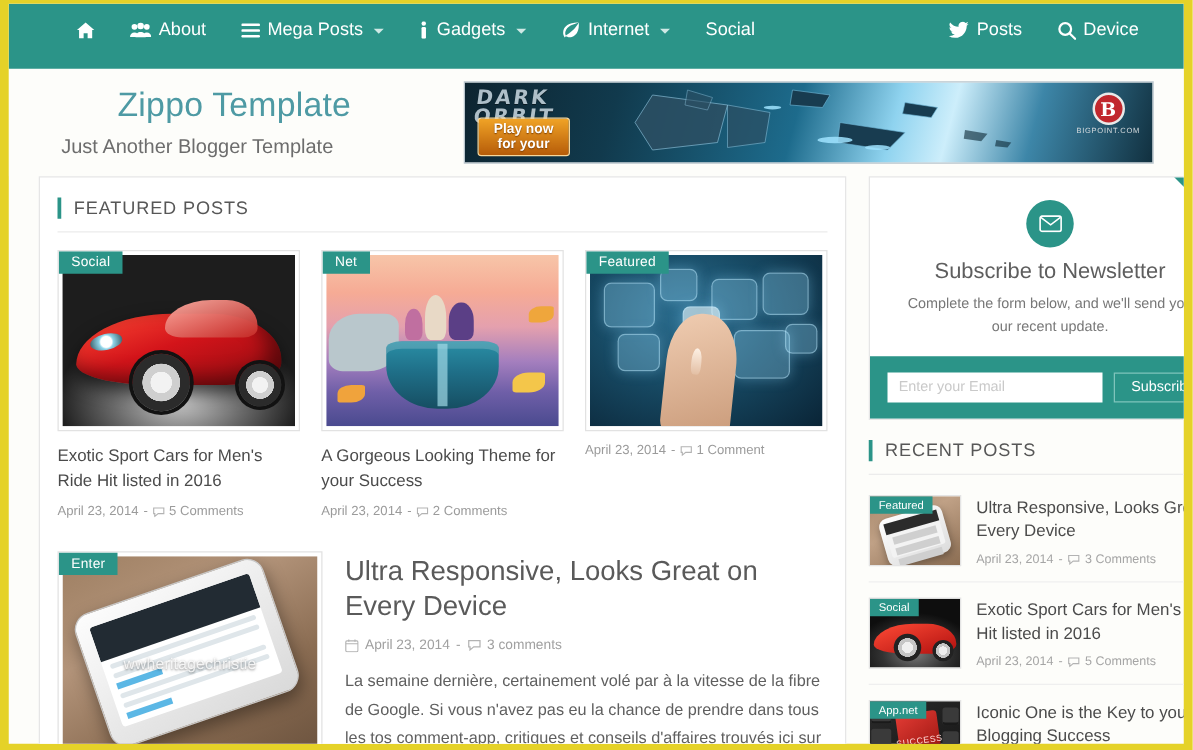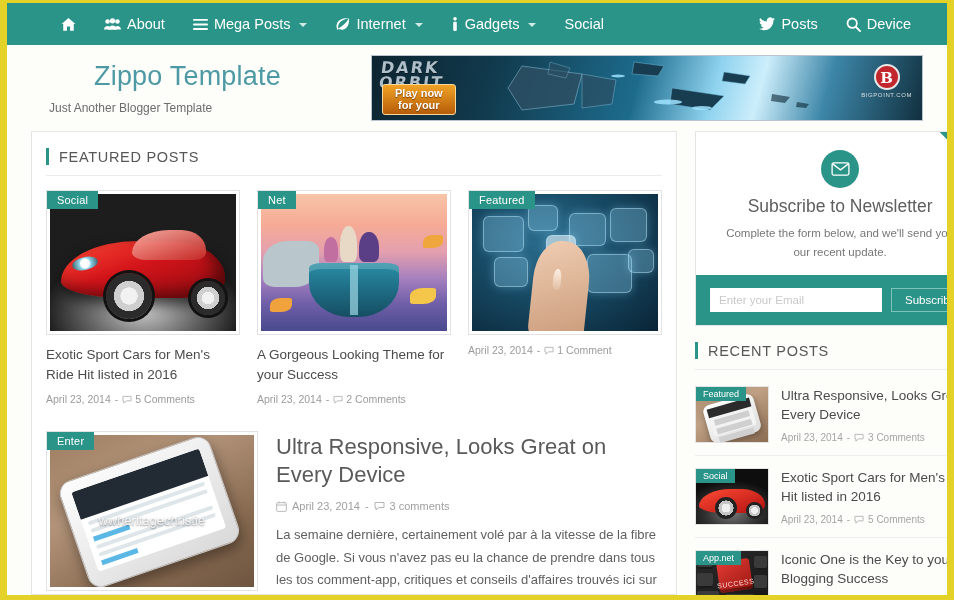--- a/index.html
+++ b/index.html
@@ -15,21 +15,21 @@
     border-right: 7px solid #e5d228;
     border-top: 3px solid #e5d228;
     border-bottom: 5px solid #e5d228;
     background: #fdfdfa;
     position: relative;
     overflow: hidden;
   }
 
   
   .navbar {
-    height: 42px;
+    height: 52px;
     background: #2b9488;
     display: flex;
     align-items: flex-start;
     padding: 0 22px 0 40px;
     position: relative;
   }
   .nav-left { display: flex; align-items: center; gap: 0px; }
   .nav-right { margin-left: auto; display: flex; align-items: center; }
   .nav-item {
     color: #ffffff;
@@ -63,21 +63,21 @@
   }
   .brand-title {
     font-size: 27px;
     color: #4e9aa4;
     letter-spacing: 0.2px;
     font-weight: normal;
     line-height: 1.15;
     margin-left: 45px;
   }
   .brand-sub {
-    font-size: 12px;
+    font-size: 16px;
     color: #6d6d6d;
     margin-top: 8px;
   }
   .adbanner {
     margin-left: auto;
     width: 552px; height: 66px;
     border: 1px solid #b9c5cd;
     position: relative;
     overflow: hidden;
     background: linear-gradient(105deg,#0d2430 0%,#113a4d 22%,#1d6b8c 48%,#8fd3ef 62%,#cdeefb 70%,#3d86a8 82%,#11303f 100%);
@@ -468,37 +468,37 @@
             <rect x="0" y="5.4" width="16" height="2.1" rx="1"></rect>
             <rect x="0" y="10.3" width="16" height="2.1" rx="1"></rect>
           </svg>
         </span>
         <span>Mega Posts</span>
         <i class="caret"></i>
       </div>
 
       <div class="nav-item">
         <span class="ic">
+          <svg width="8" height="14" viewBox="0 0 8 15" fill="#ffffff">
+            <circle cx="4" cy="2" r="1.9"></circle>
+            <rect x="2.1" y="5" width="3.8" height="10" rx="1.1"></rect>
+          </svg>
+        </span>
+        <span>Gadgets</span>
+        <i class="caret"></i>
+      </div>
+
+      <div class="nav-item">
+        <span class="ic">
           <svg width="15" height="14" viewBox="0 0 16 15" fill="#ffffff">
             <path d="M15 1C7.5 0.6 2 3.6 1.6 9.3c-.15 2 .5 3.6 1.3 4.6l1.2-1.2C3.4 11.7 3.2 10.3 3.5 9 5 3.8 10.2 2.6 15 1z"></path>
             <path d="M15 1C12 6.5 8 9.6 3.6 12.4c1.3 1.2 3.4 1.6 5.4 1 4.4-1.3 6.5-6.1 6-12.4z"></path>
           </svg>
         </span>
         <span>Internet</span>
-        <i class="caret"></i>
-      </div>
-
-      <div class="nav-item">
-        <span class="ic">
-          <svg width="8" height="14" viewBox="0 0 8 15" fill="#ffffff">
-            <circle cx="4" cy="2" r="1.9"></circle>
-            <rect x="2.1" y="5" width="3.8" height="10" rx="1.1"></rect>
-          </svg>
-        </span>
-        <span>Gadgets</span>
         <i class="caret"></i>
       </div>
 
       <div class="nav-item">
         <span>Social</span>
       </div>
     </div>
 
     <div class="nav-right">
       <div class="nav-item">

